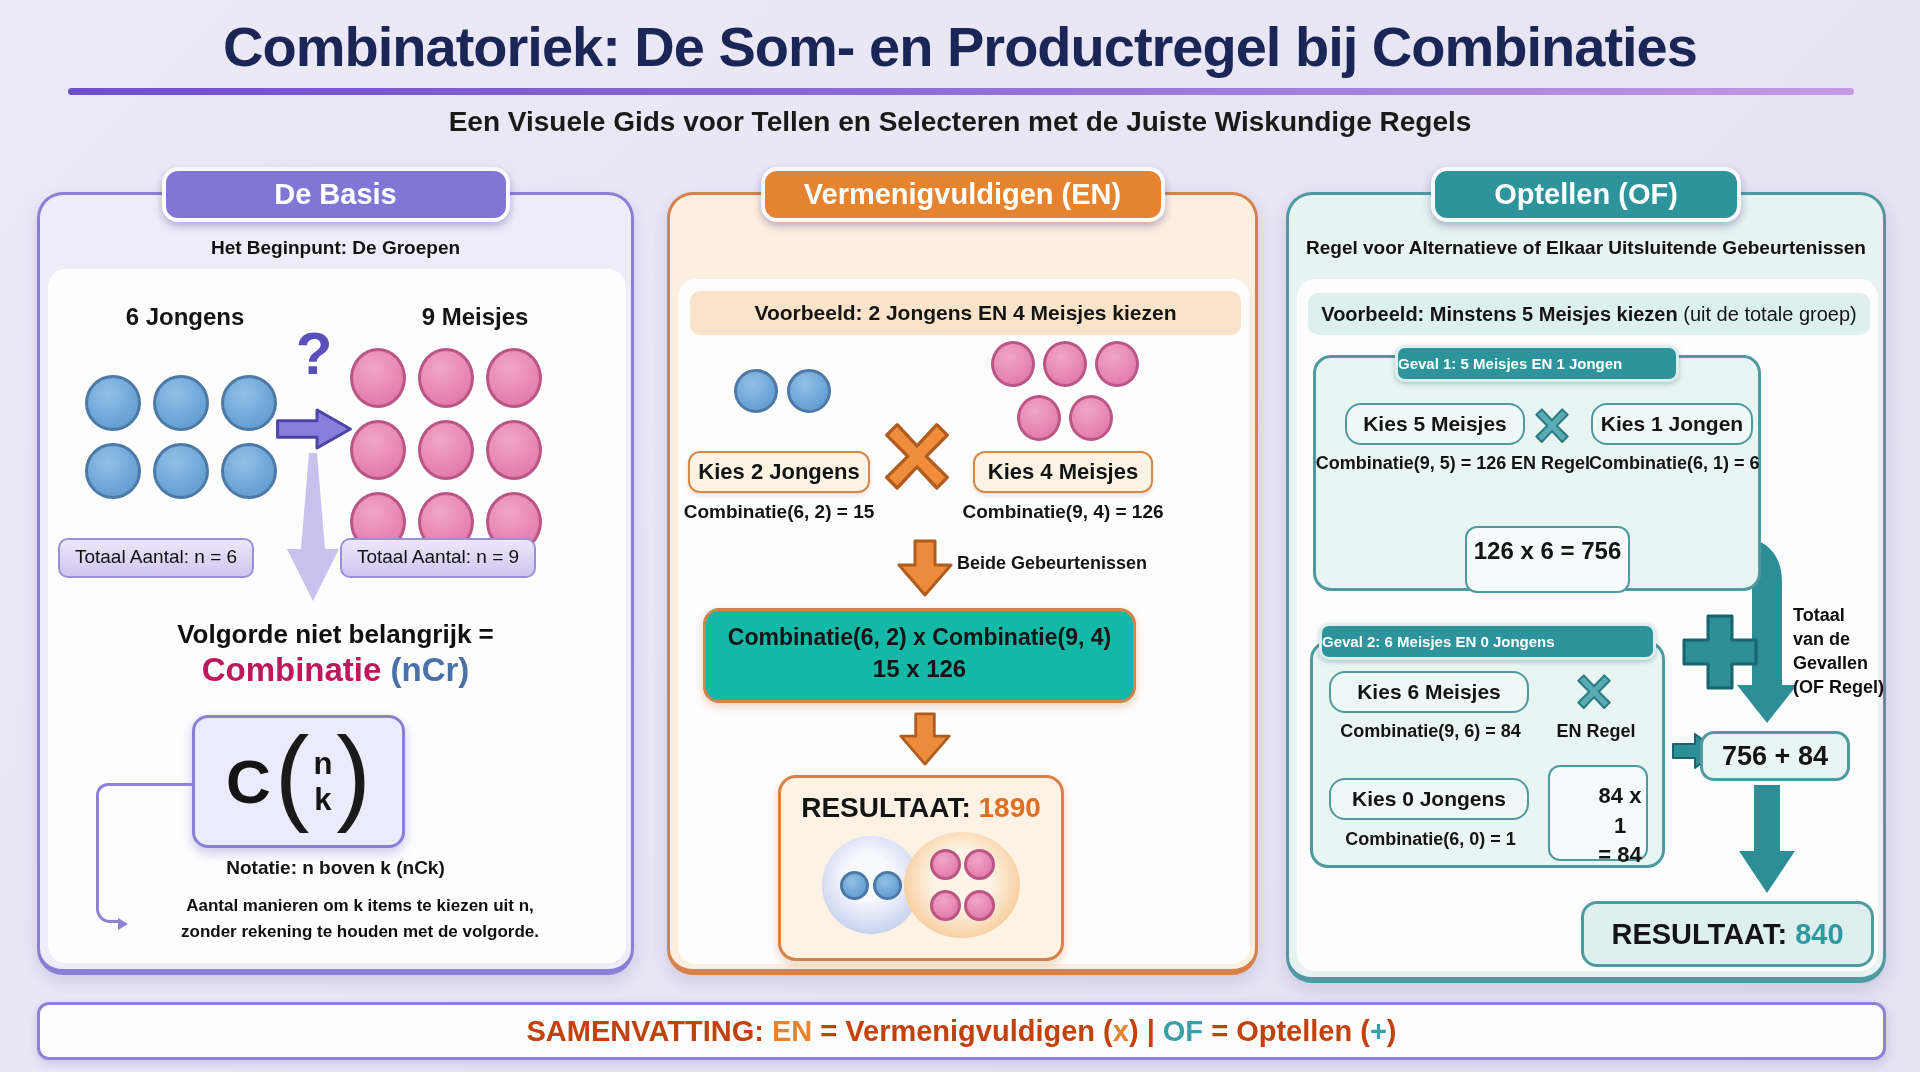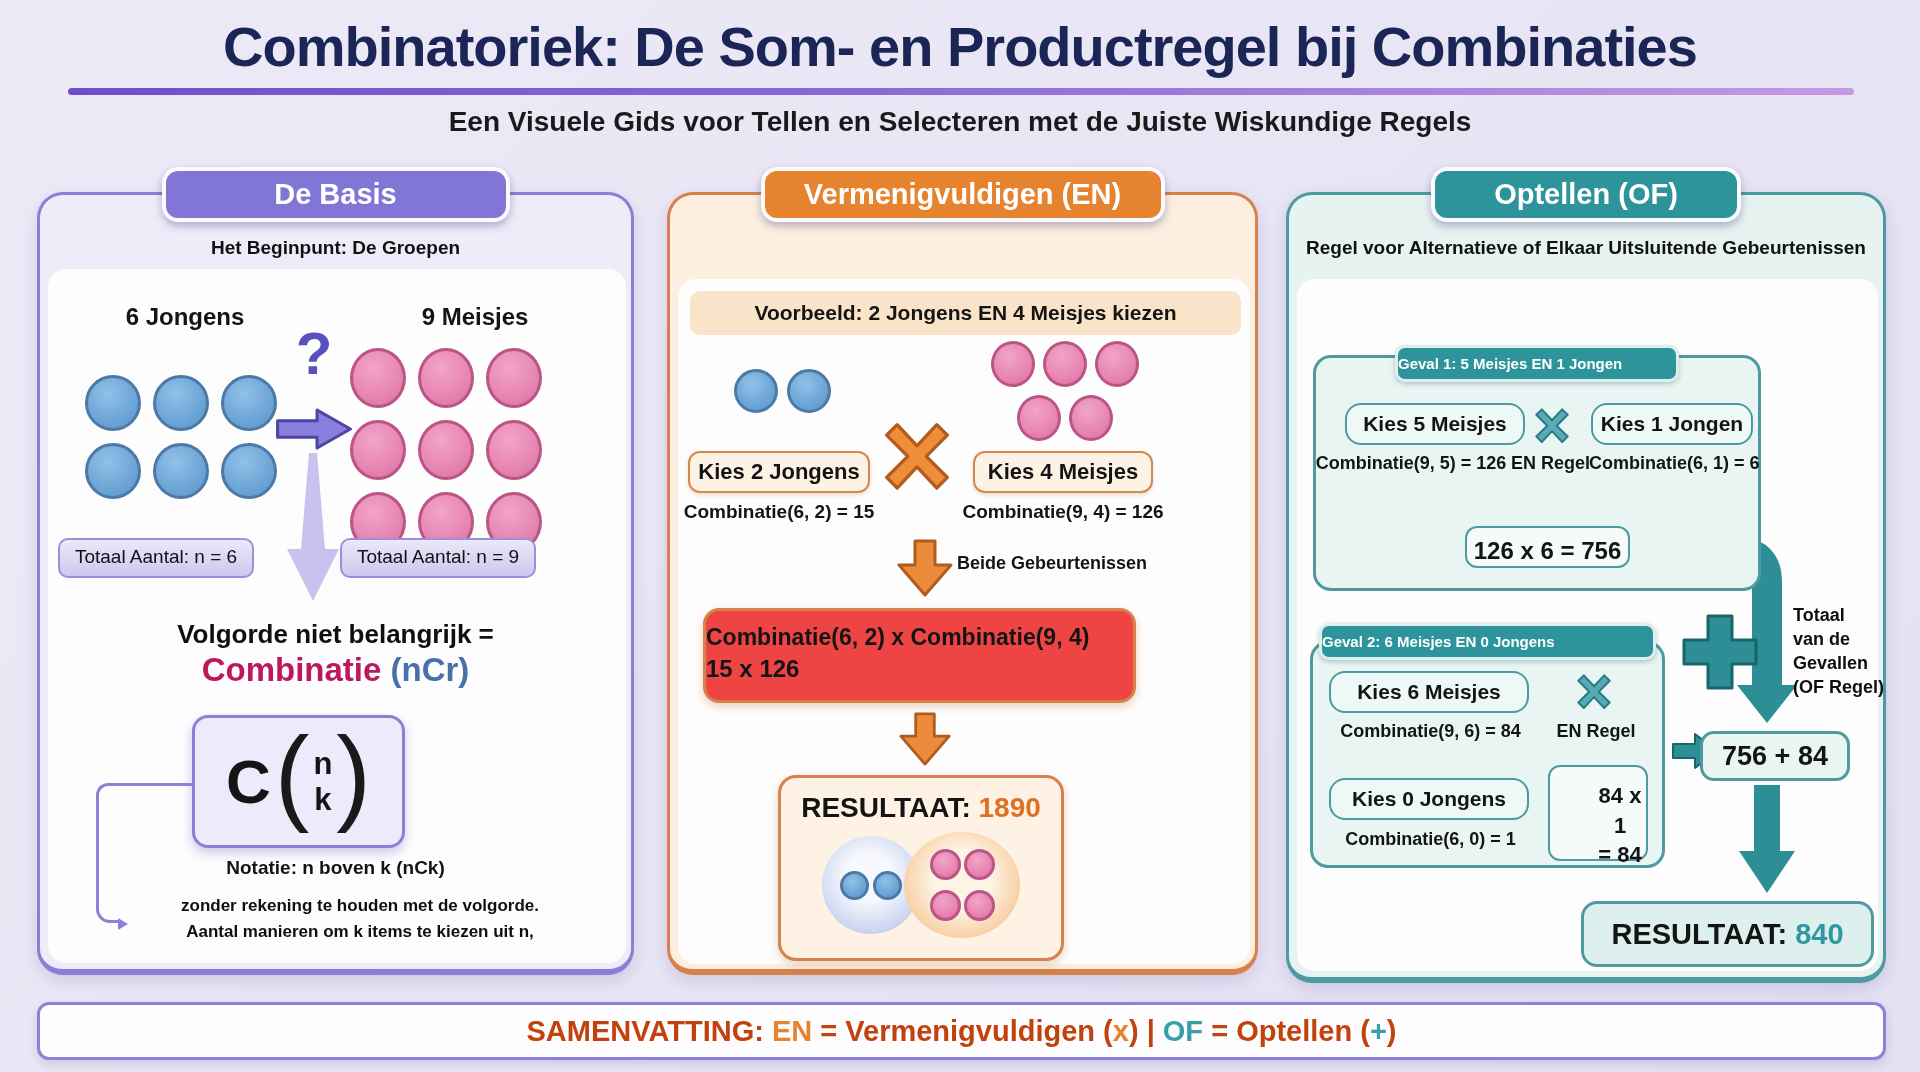--- a/index.html
+++ b/index.html
@@ -83,22 +83,22 @@
     background:#f9e4c9; border-radius:10px; text-align:center; font-size:21px; font-weight:bold; }
   .bpair { position:absolute; left:64px; top:174px; display:flex; gap:9px; }
   .bpair .dot { width:44px; height:44px; }
   .p5 { position:absolute; left:320px; top:146px; width:150px; display:flex; flex-wrap:wrap; gap:8px; justify-content:center; }
   .p5 .dot { width:44px; height:46px; }
   .kies-o { position:absolute; top:256px; height:42px; line-height:38px; text-align:center;
     font-size:22px; font-weight:bold; background:#fdf3e4; border:2px solid #d18a4e; border-radius:12px;
     box-shadow:0 2px 4px rgba(190,120,50,.25); }
   .fline { position:absolute; top:306px; text-align:center; font-size:19px; font-weight:bold; }
   .arrowlabel { position:absolute; left:287px; top:358px; font-size:18px; font-weight:bold; }
-  .prodbox { position:absolute; left:33px; top:413px; width:433px; height:95px; 
-    background:#ef4444; border:3px solid #d7824a; border-radius:16px; box-shadow:0 4px 10px rgba(190,120,50,.3); }
+  .prodbox { position:absolute; left:33px; top:413px; width:433px; height:95px; text-align:center;
+    background:#14b8a6; border:3px solid #d7824a; border-radius:16px; box-shadow:0 4px 10px rgba(190,120,50,.3); }
   .prodbox .l1 { margin-top:13px; font-size:23px; font-weight:bold; }
   .prodbox .l2 { margin-top:4px; font-size:24px; font-weight:bold; }
   .resbox2 { position:absolute; left:108px; top:580px; width:286px; height:186px; text-align:center;
     background:#fdf2e3; border:3px solid #d7824a; border-radius:18px; box-shadow:0 4px 10px rgba(190,120,50,.3); }
   .resbox2 .rline { margin-top:14px; font-size:28px; font-weight:bold; }
   .res-orange { color:#e06f24; } .res-teal { color:#2f98a0; }
   .venn { display:flex; justify-content:center; align-items:center; margin-top:8px; }
   .venn-b { width:98px; height:98px; border-radius:50%; display:flex; gap:4px; align-items:center; justify-content:center;
     background:radial-gradient(circle at 48% 42%, #f8f9fe 30%, #ccd6f1 70%, #9db0e0 100%); }
   .venn-b .dot { width:29px; height:29px; }
@@ -116,21 +116,21 @@
   #g2 { left:21px; top:446px; width:355px; height:227px; }
   .gpill { position:absolute; height:37px; line-height:32px; text-align:left; color:#fff;
     font-size:15px; font-weight:bold; background:#2e949c; border:3px solid #dceeee; border-radius:10px;
     box-shadow:0 2px 5px rgba(30,90,100,.3); white-space:nowrap; }
   #g1pill { left:106px; top:150px; width:284px; }
   #g2pill { left:30px;  top:428px; width:337px; }
   .kies-t { position:absolute; height:42px; line-height:37px; text-align:center; font-size:21px; font-weight:bold;
     background:#eef8f6; border:2.5px solid #4f9aa1; border-radius:16px; }
   .tform { position:absolute; text-align:center; font-size:18px; font-weight:bold; white-space:nowrap; }
   .tealbox { position:absolute; text-align:center; background:#f4fbfa; border:2.5px solid #4f9aa1; border-radius:12px; font-weight:bold; }
-  #g1prod { left:176px; top:331px; width:165px; height:42px; font-size:24px; line-height:45px; }
+  #g1prod { left:176px; top:331px; width:165px; height:67px; font-size:24px; line-height:45px; }
   #g2prod { left:259px; top:570px; width:100px; height:96px; font-size:22px; line-height:1.35; padding-top:14px;padding-left:44px; }
   #sumbox { left:411px; top:536px; width:150px; height:50px; font-size:27px; line-height:45px; background:#e9f5f3; border-width:3px; border-radius:14px; }
   #resbox3 { position:absolute; left:292px; top:706px; width:293px; height:66px; text-align:center;
     background:#def0ee; border:3px solid #4f9aa1; border-radius:16px; font-size:29px; font-weight:bold; line-height:60px; }
   .totlabel { position:absolute; left:504px; top:408px; width:94px; font-size:18px; font-weight:bold; line-height:24px; color:#0e0e0e; }
   .flowsvg { position:absolute; left:0; top:0; width:600px; height:791px; pointer-events:none; }
 
   
   .bottombar { position:absolute; left:37px; top:1002px; width:1849px; height:58px;
     background:#fdfdfe; border:3px solid #8d82d8; border-radius:12px; box-shadow:0 4px 10px rgba(90,80,160,.2);
@@ -199,22 +199,22 @@
         <span>k</span>
       </span>
       <span class="paren">)</span>
     </div>
 
     <div class="connector">
         <span class="tip"></span>
       </div>
     <div class="notation">Notatie: n boven k (nCk)</div>
     <div class="explain">
+      <div>Aantal manieren om k items te kiezen uit n,</div>
       <div>zonder rekening te houden met de volgorde.</div>
-      <div>Aantal manieren om k items te kiezen uit n,</div>
     </div>
   </div>
 
   <div class="panel" id="p2">
     <div class="pill">Vermenigvuldigen (EN)</div>
     <div class="whitearea"></div>
 
     <div class="strip2">Voorbeeld: 2 Jongens EN 4 Meisjes kiezen</div>
 
     <div class="bpair">
@@ -270,20 +270,23 @@
           </div>
       </div>
     </div>
   </div>
 
   <div class="panel" id="p3">
     <div class="pill">Optellen (OF)</div>
     <div class="sub">Regel voor Alternatieve of Elkaar Uitsluitende Gebeurtenissen</div>
     <div class="whitearea"></div>
 
+    <div class="strip3">
+      <span class="b">Voorbeeld: Minstens 5 Meisjes kiezen</span><span> (uit de totale groep)</span>
+    </div>
 
     <svg class="flowsvg" viewBox="0 0 600 791">
       <defs>
         <marker id="ah" markerWidth="9" markerHeight="8" refX="6" refY="3.5" orient="auto">
           <path d="M0,0 L8,3.5 L0,7 Z" fill="#2e8e96"></path>
         </marker>
       </defs>
 
       <path d="M122,288 C122,310 134,317 178,318 L194,319 C203,320 207,324 208,330" fill="none" stroke="#2e8e96" stroke-width="3" marker-end="url(#ah)"></path>
       <path d="M258,289 L258,324" fill="none" stroke="#2e8e96" stroke-width="3" marker-end="url(#ah)"></path>

